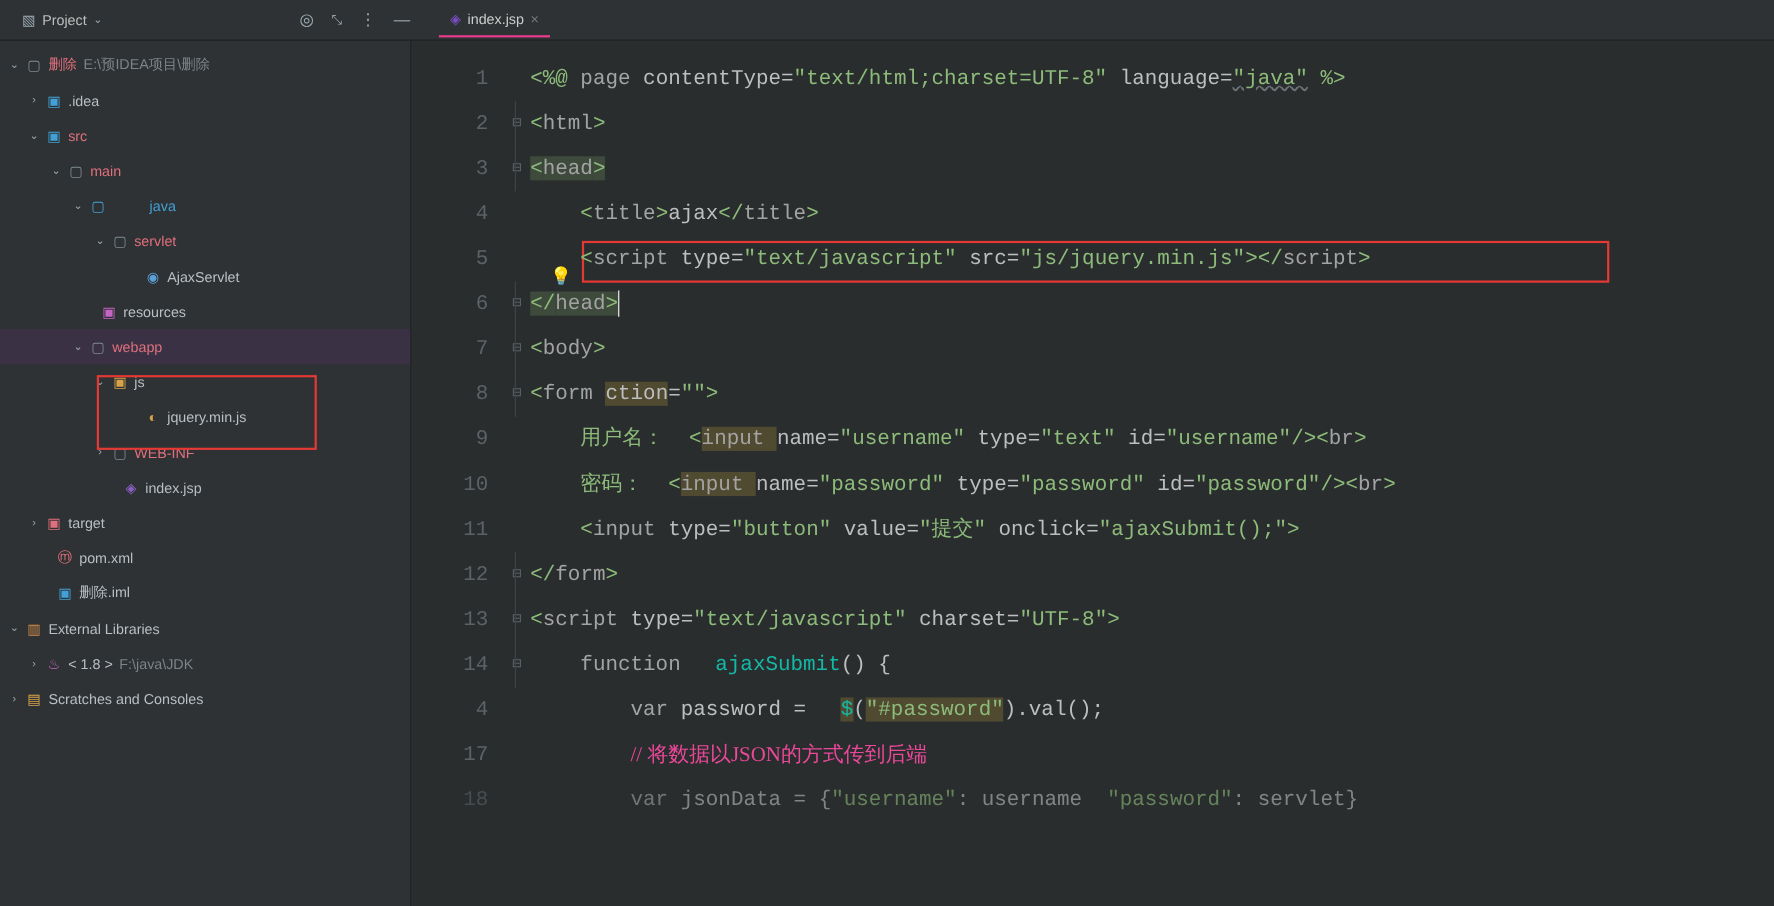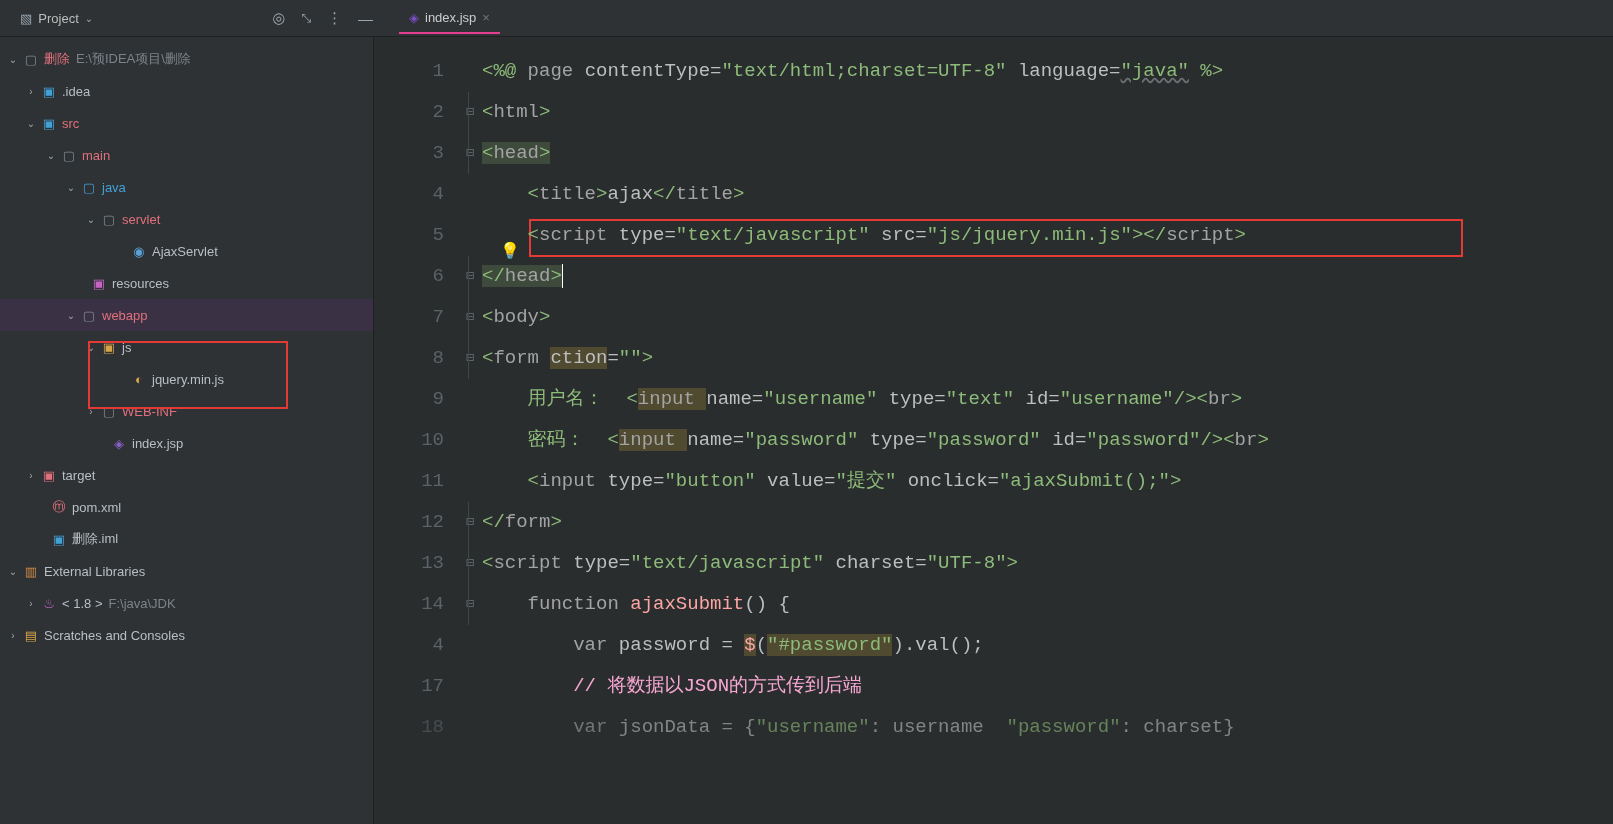--- a/index.html
+++ b/index.html
@@ -97,21 +97,21 @@
   .tree-row .arrow.d::before { content: "⌄"; }
   .tree-row .arrow.r::before { content: "›"; }
   .tree-row .arrow.none::before { content: ""; }
   .tree-row .ic {
     width: 18px;
     text-align: center;
     margin-right: 4px;
   }
   .tree-row .lbl { color: #b9bfc4; text-align: right; }
   .tree-row .accent { color: #e0707d; }
-  .tree-row .accent2 { color: #43a0d6; }
+  .tree-row .accent2 { color: #43a0d6; margin-left: 34px; }
   .tree-row .muted { color: #7c838a; margin-left: 6px; text-align: right; }
   .ic-folder { color: #7e8a93; }
   .ic-folder-red { color: #e0707d; }
   .ic-folder-blue { color: #43a0d6; }
   .ic-file-purple { color: #8a60c4; }
   .ic-file-blue { color: #43a0d6; }
   .ic-file-red { color: #e0707d; }
   .ic-lib { color: #d08a4a; }
   .highlight-box {
     position: absolute;
@@ -156,24 +156,24 @@
     flex: 1;
     white-space: pre;
     color: #bcbec0;
     position: relative;
   }
   
   .tagp { color: #8dbb7a; }
   .attrname { color: #bcbec0; }
   .attrval { color: #8dbb7a; }
   .kw { color: #a3a3a3; }
-  .fn { color: #fca5a5; }
+  .fn { color: #14b8a6; margin-left: 20px; }
   .txt { color: #bcbec0; }
   .str { color: #8dbb7a; }
-  .cmt { color: #f9a8d4; }
+  .cmt { color: #ec4899; font-family: Liberation Serif, serif; }
   .hl-sel { background: #3d4a3c; }
   .hl-y { background: #4f4a30; }
   .red-box-ed {
     position: absolute;
     border: 2px solid #e53935;
     pointer-events: none;
   }
   .bulb {
     position: absolute;
     color: #e0b84a;
@@ -448,18 +448,18 @@
               <span class="bar"></span>
             </div>
           <div class="code"><span>        </span><span class="cmt">// 将数据以JSON的方式传到后端</span></div>
         </div>
 
         <div class="code-line" style="opacity:.6">
           <div class="gutter">18</div>
           <div class="fold-col">
               <span class="bar"></span>
             </div>
-          <div class="code"><span>        </span><span class="kw">var </span><span class="txt">jsonData = {</span><span class="str">"username"</span><span class="txt">: username  </span><span class="str">"password"</span><span class="txt">: charset}</span></div>
+          <div class="code"><span>        </span><span class="kw">var </span><span class="txt">jsonData = {</span><span class="str">"username"</span><span class="txt">: username  </span><span class="str">"password"</span><span class="txt">: servlet}</span></div>
         </div>
       </div>
     </div>
   </div>
 </div>
 
 </body></html>

